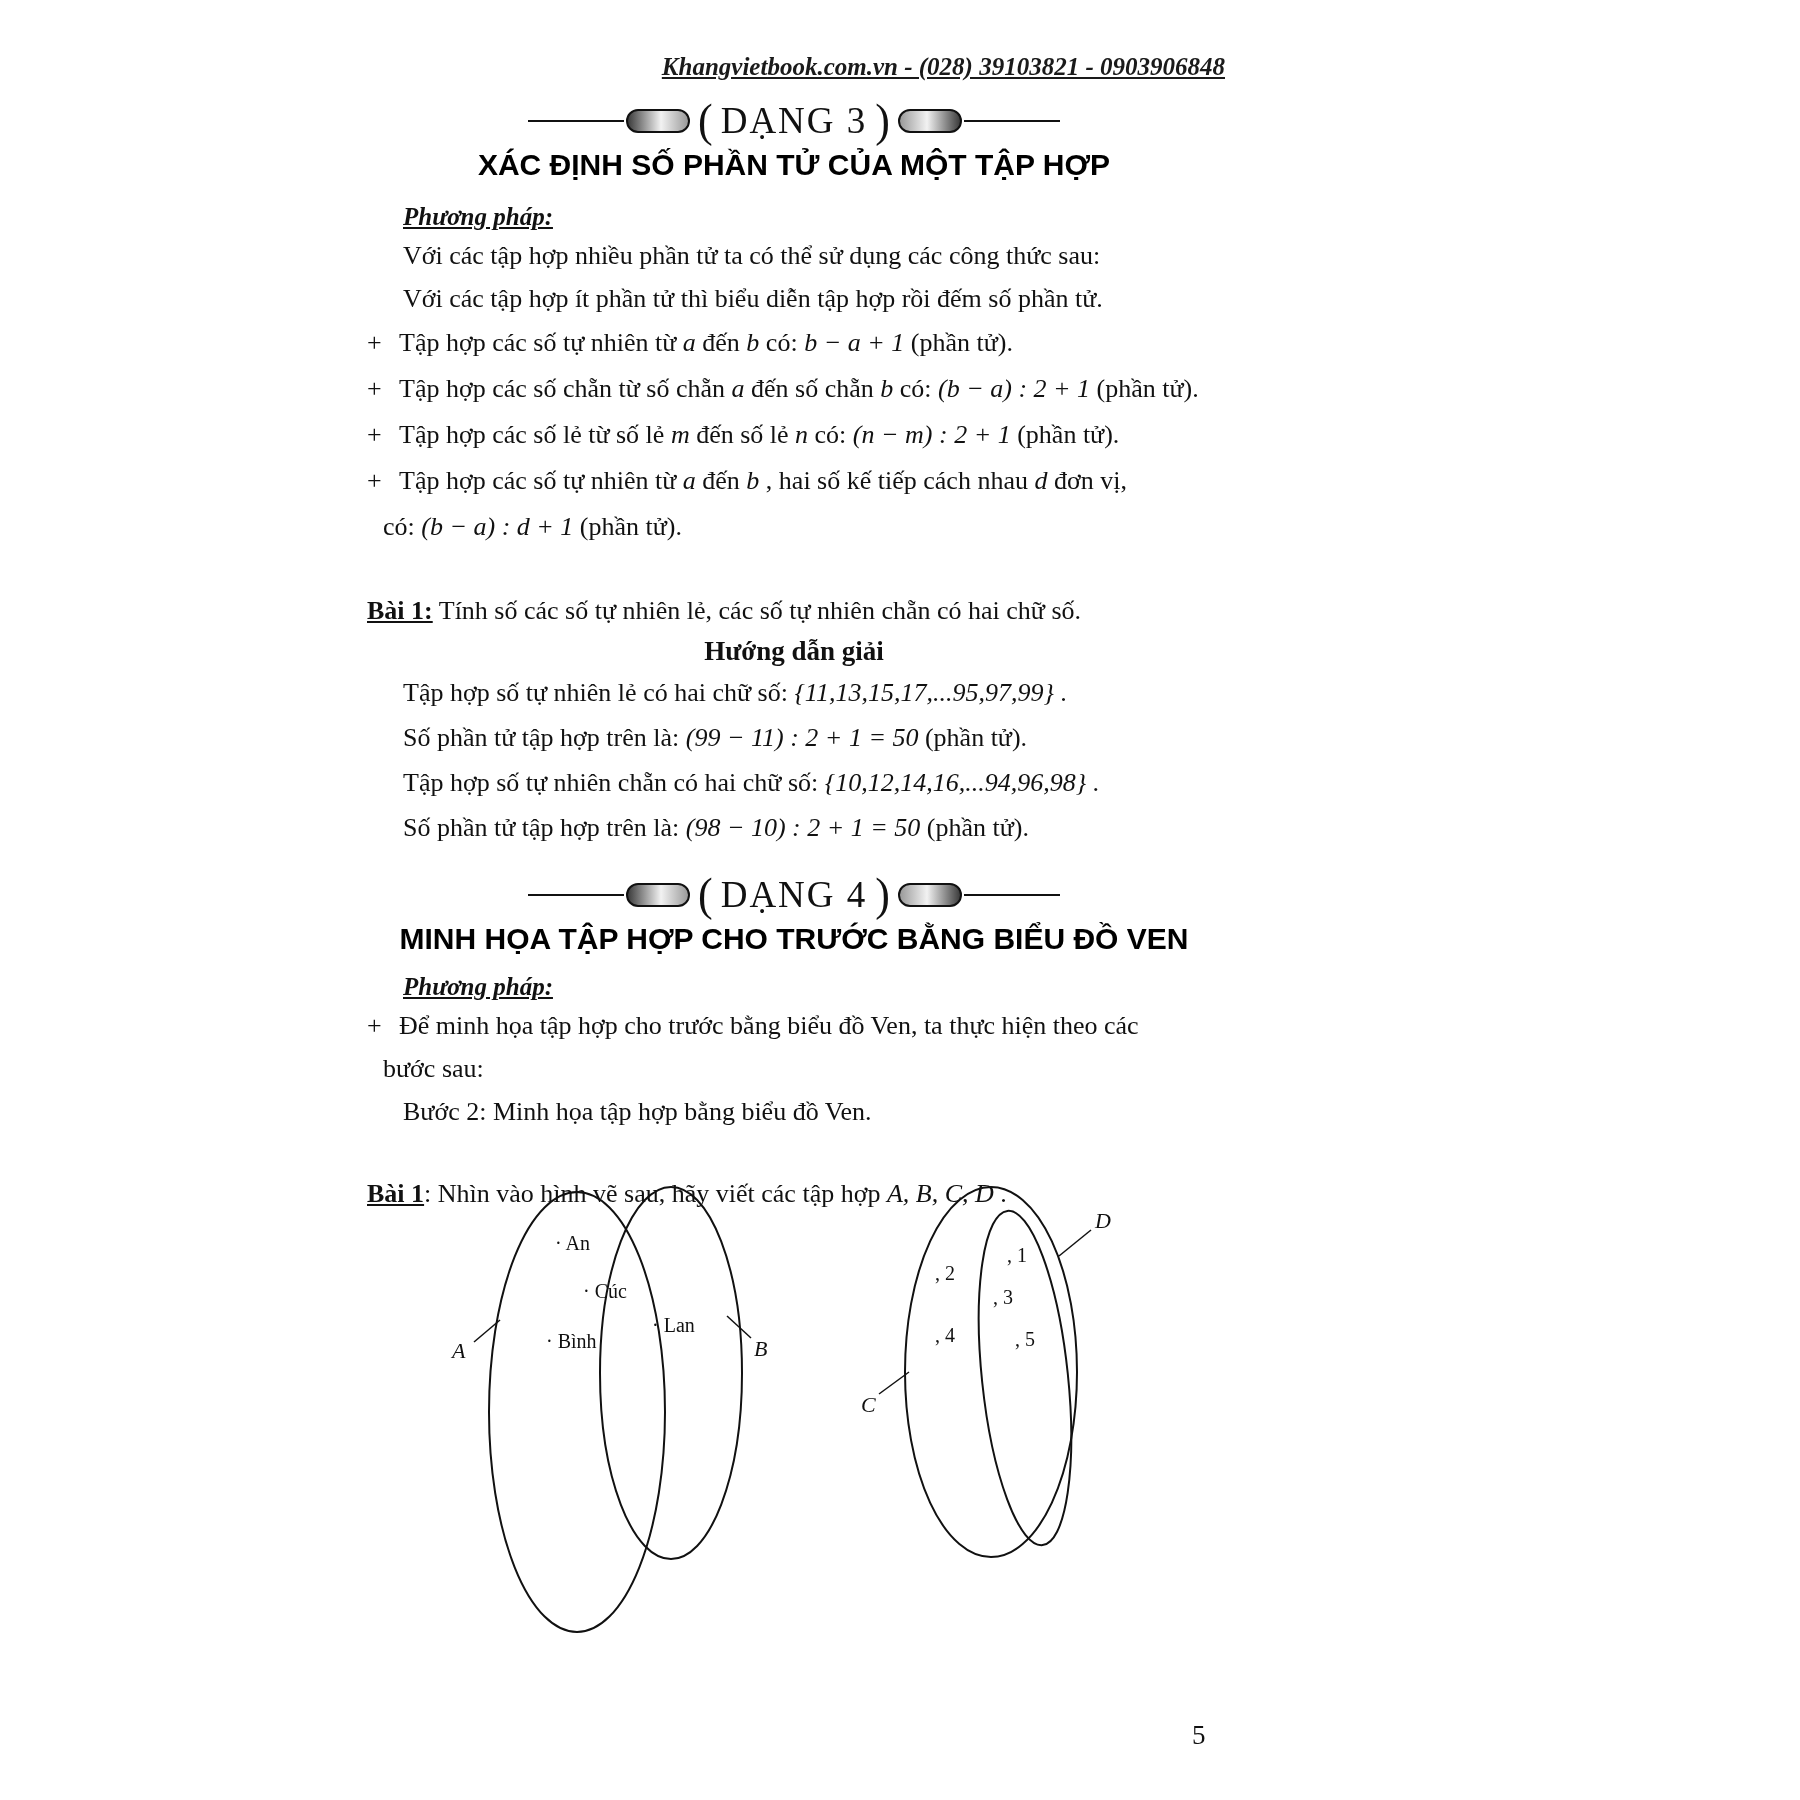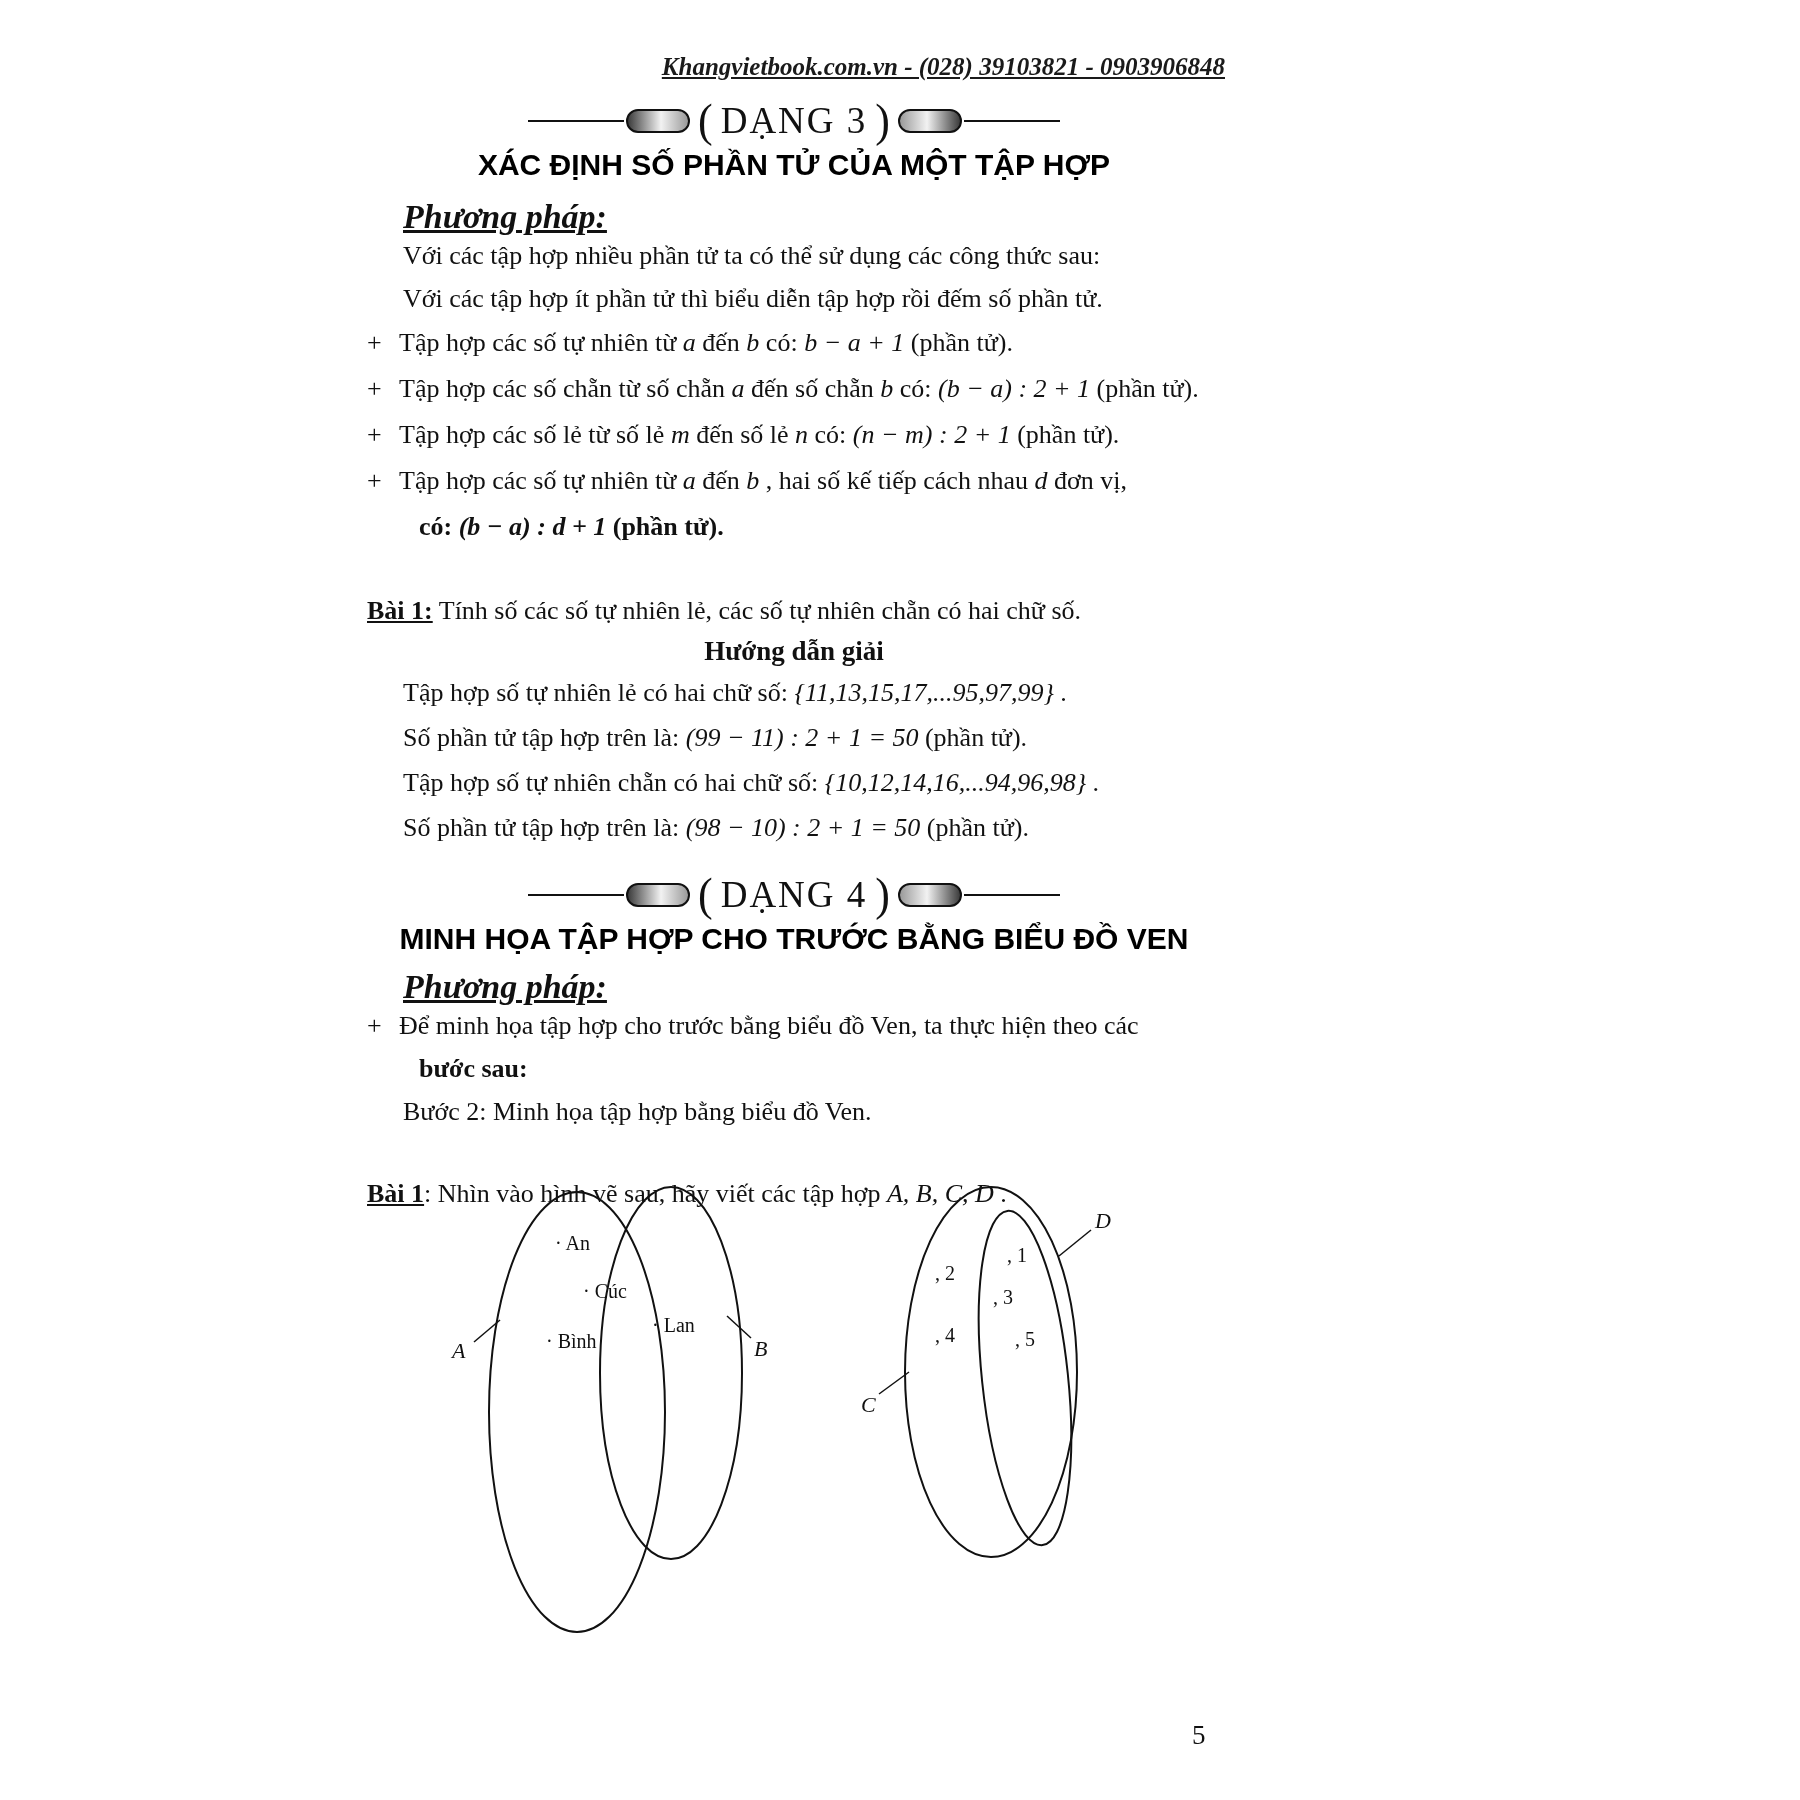--- a/index.html
+++ b/index.html
@@ -23,27 +23,27 @@
   .cap-left{background:linear-gradient(90deg,#3c3c3c 0%,#f2f2f2 55%,#9a9a9a 100%);}
   .cap-right{background:linear-gradient(90deg,#9a9a9a 0%,#f2f2f2 45%,#3c3c3c 100%);}
   .paren{font-size:44px;line-height:38px;font-weight:normal;margin:0 6px;transform:scaleY(1.05);display:inline-block;}
   .banner-text{font-size:37px;letter-spacing:2px;padding:0 2px;line-height:38px;}
   .section-title{
     margin-top:6px;text-align:center;font-family:"Liberation Sans", sans-serif;
     font-weight:bold;font-size:30px;line-height:38px;color:#000;
   }
   .method{
     margin-top:16px;margin-left:40px;font-weight:bold;font-style:italic;
-    text-decoration:underline;font-size:34px;line-height:34px;
+    text-decoration:underline;font-size:25px;line-height:34px;
   }
   .pline{margin-left:40px;font-size:26px;line-height:43px;}
   .brow{display:flex;font-size:26px;line-height:46px;align-items:flex-start;}
   .bplus{flex:0 0 36px;padding-left:4px;box-sizing:border-box;}
   .btext{flex:1;}
-  .cont{margin-left:56px;font-size:26px;line-height:46px;font-weight:bold;}
+  .cont{margin-left:20px;font-size:26px;line-height:46px;}
   .bai{margin-left:4px;font-size:26px;line-height:42px;margin-top:40px;}
   .bai-label{font-weight:bold;text-decoration:underline;}
   .sol-title{text-align:center;font-weight:bold;font-size:27px;line-height:38px;}
   .sline{margin-left:40px;font-size:26px;line-height:45px;}
   .seg-m{font-style:italic;}
   .page-num{position:absolute;top:1720px;left:1192px;font-size:27px;}
   svg text{font-family:"Liberation Serif", serif;fill:#111;}
   .venn-el{font-size:20px;}
   .venn-label{font-size:22px;font-style:italic;}
   .venn-wrap{position:absolute;}

